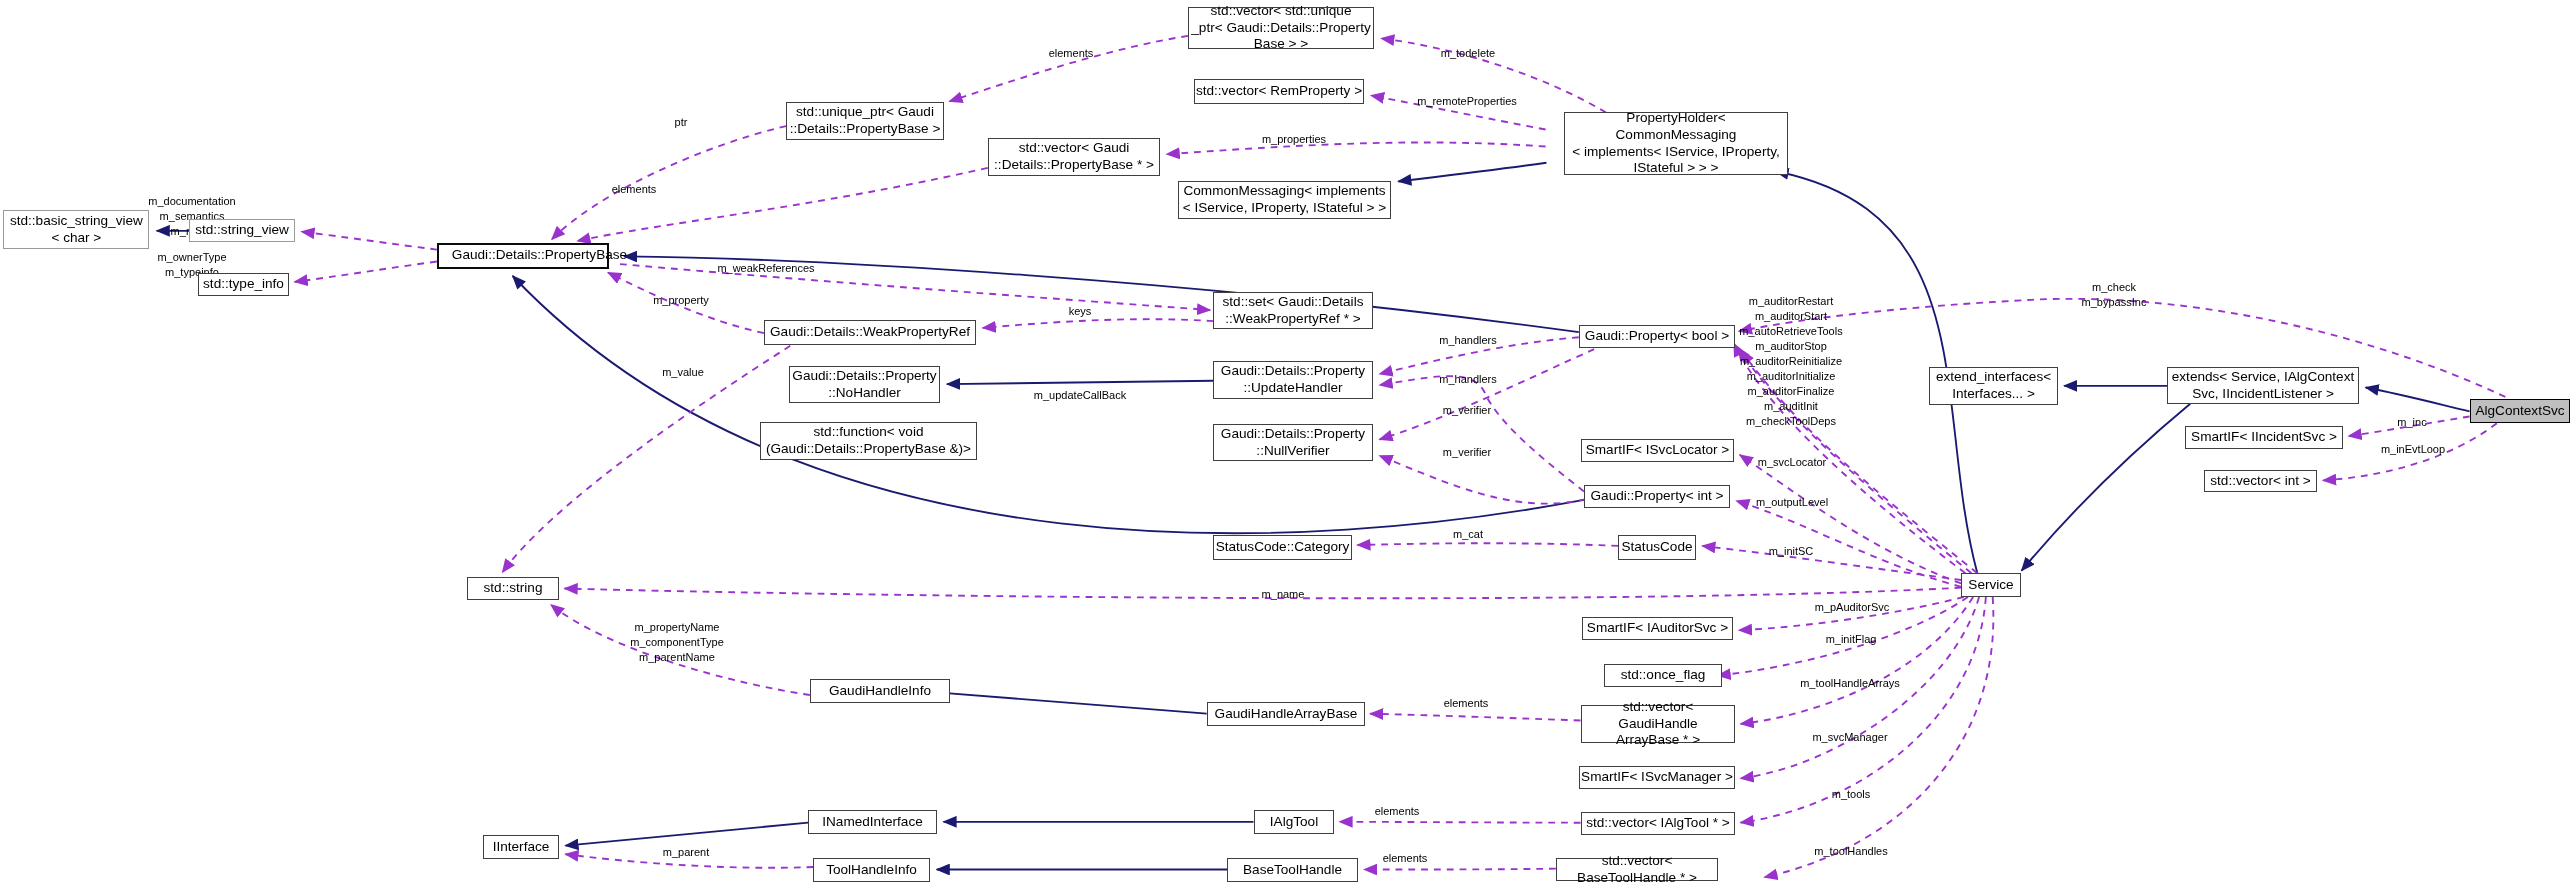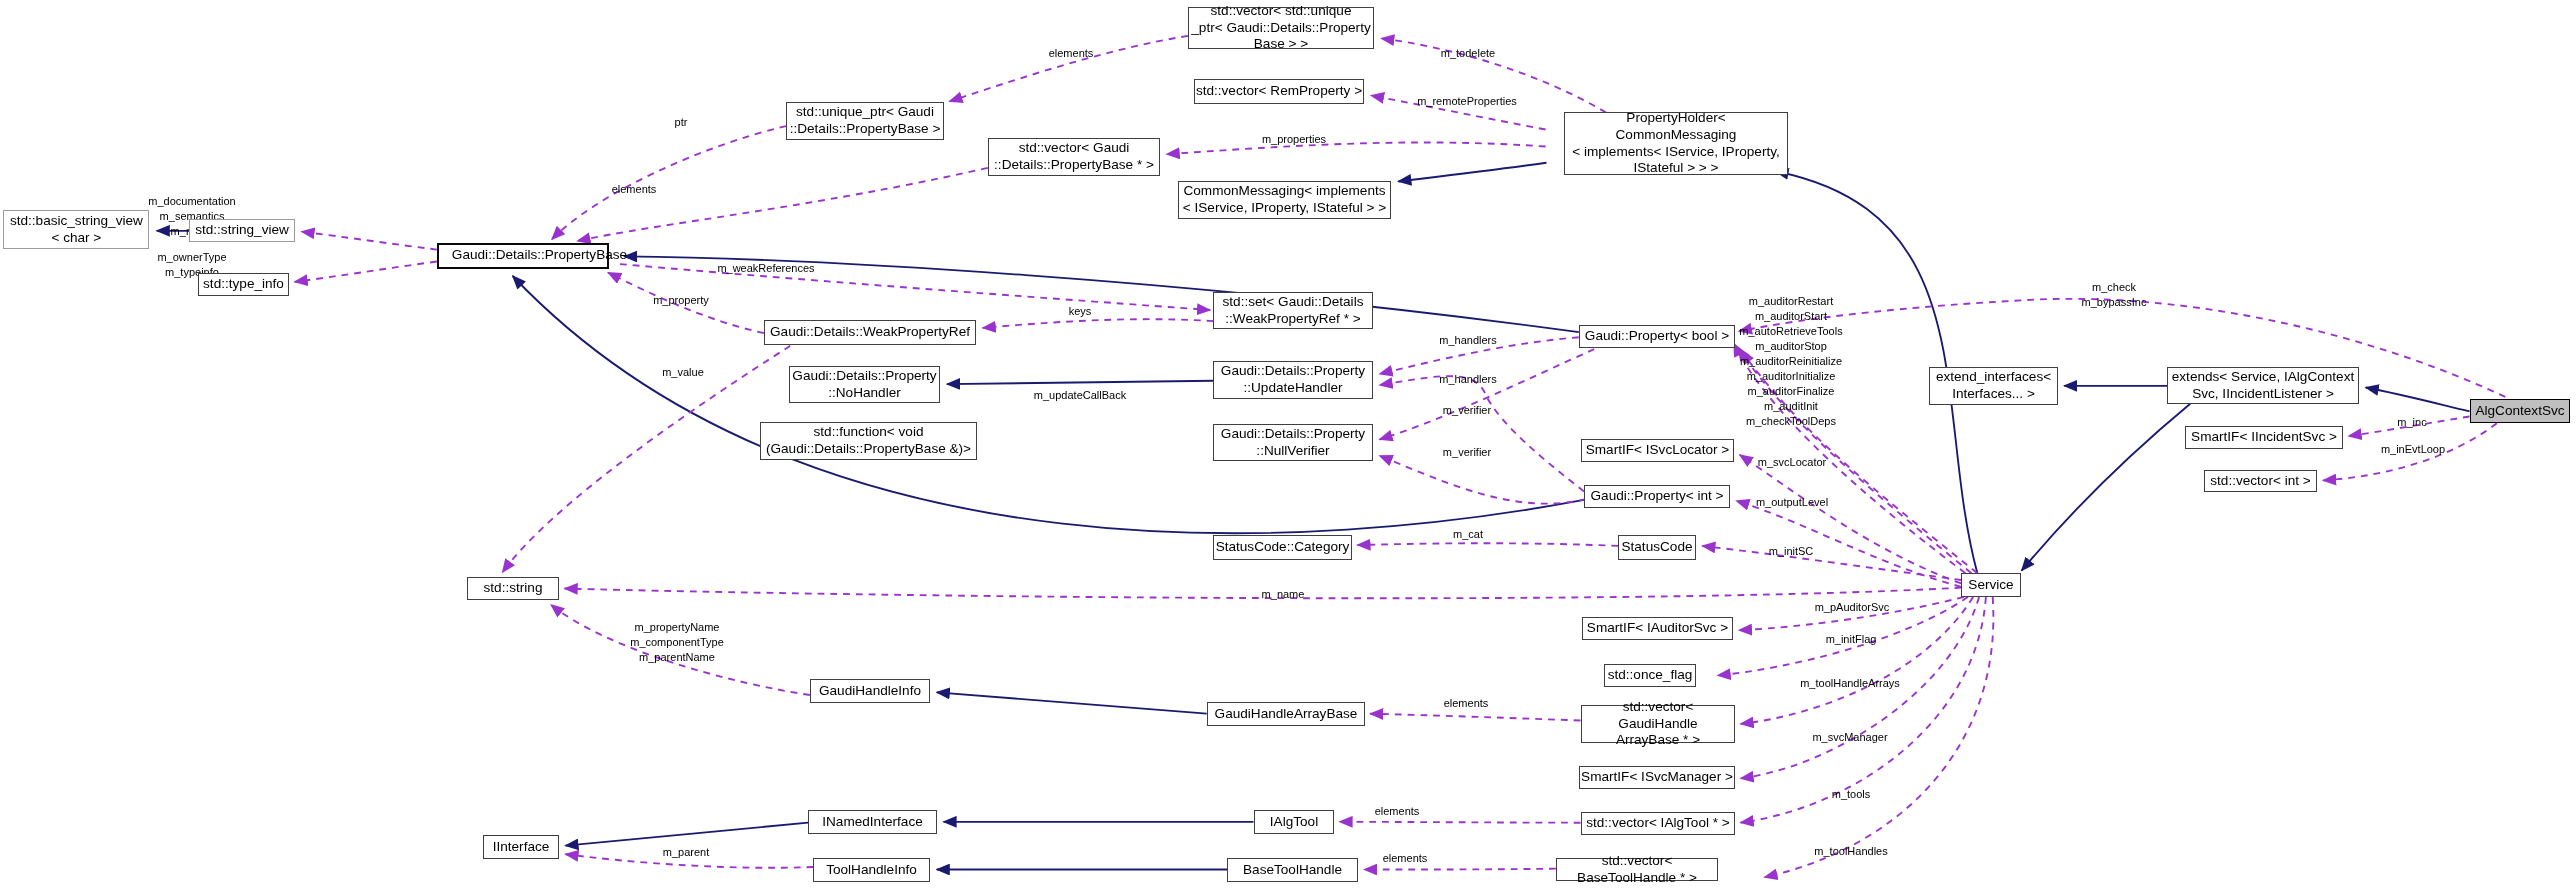--- a/index.html
+++ b/index.html
@@ -124,24 +124,24 @@
   <div class="node" style="left:1618px;top:535px;width:78px;height:25px;">StatusCode</div>
   <div class="node" style="left:1929px;top:367px;width:129px;height:38px;">extend_interfaces&lt;
 Interfaces... &gt;</div>
   <div class="node" style="left:2167px;top:367px;width:192px;height:37px;">extends&lt; Service, IAlgContext
 Svc, IIncidentListener &gt;</div>
   <div class="node" style="left:2185px;top:426px;width:158px;height:23px;">SmartIF&lt; IIncidentSvc &gt;</div>
   <div class="node" style="left:2204px;top:470px;width:113px;height:22px;">std::vector&lt; int &gt;</div>
   <div class="node current" style="left:2470px;top:399px;width:100px;height:24px;">AlgContextSvc</div>
   <div class="node" style="left:1961px;top:573px;width:60px;height:24px;">Service</div>
   <div class="node" style="left:467px;top:577px;width:92px;height:23px;">std::string</div>
-  <div class="node" style="left:810px;top:679px;width:120px;height:24px;">GaudiHandleInfo</div>
+  <div class="node" style="left:810px;top:679px;width:140px;height:24px;">GaudiHandleInfo</div>
   <div class="node" style="left:1207px;top:702px;width:158px;height:24px;">GaudiHandleArrayBase</div>
   <div class="node" style="left:1582px;top:617px;width:151px;height:23px;">SmartIF&lt; IAuditorSvc &gt;</div>
-  <div class="node" style="left:1604px;top:664px;width:92px;height:23px;">std::once_flag</div>
+  <div class="node" style="left:1604px;top:664px;width:118px;height:23px;">std::once_flag</div>
   <div class="node" style="left:1581px;top:705px;width:154px;height:38px;">std::vector&lt; GaudiHandle
 ArrayBase * &gt;</div>
   <div class="node" style="left:1579px;top:766px;width:156px;height:23px;">SmartIF&lt; ISvcManager &gt;</div>
   <div class="node" style="left:483px;top:835px;width:76px;height:24px;">IInterface</div>
   <div class="node" style="left:808px;top:810px;width:129px;height:24px;">INamedInterface</div>
   <div class="node" style="left:1254px;top:810px;width:80px;height:24px;">IAlgTool</div>
   <div class="node" style="left:813px;top:858px;width:117px;height:24px;">ToolHandleInfo</div>
   <div class="node" style="left:1227px;top:858px;width:131px;height:24px;">BaseToolHandle</div>
   <div class="node" style="left:1581px;top:812px;width:154px;height:23px;">std::vector&lt; IAlgTool * &gt;</div>
   <div class="node" style="left:1556px;top:858px;width:162px;height:23px;">std::vector&lt; BaseToolHandle * &gt;</div>

